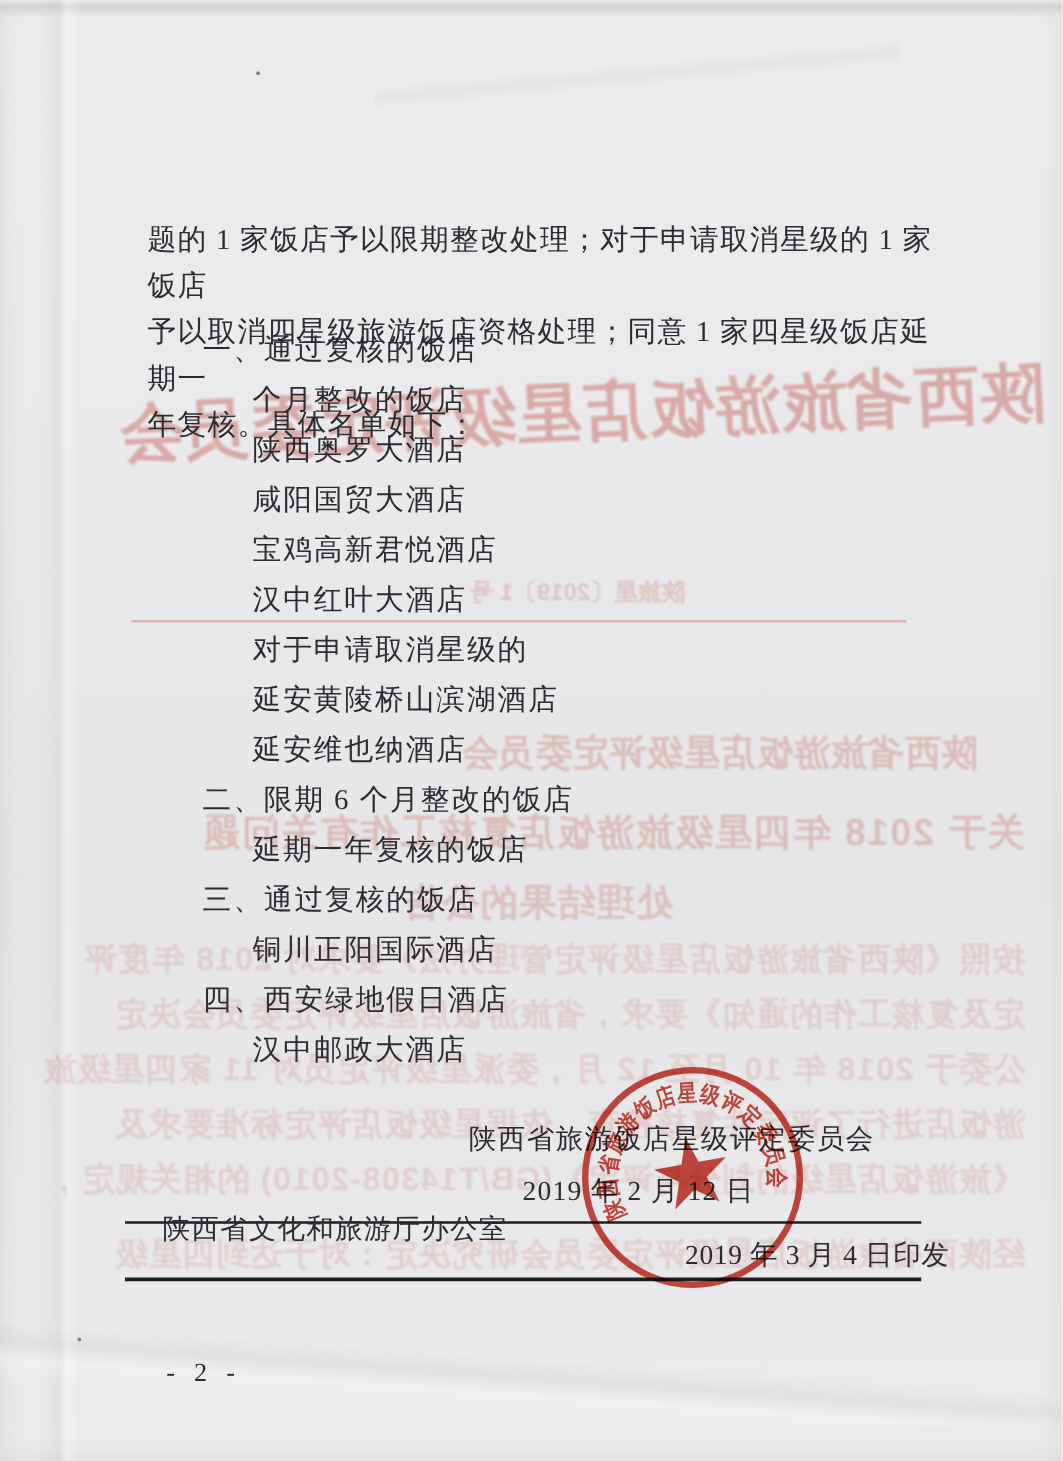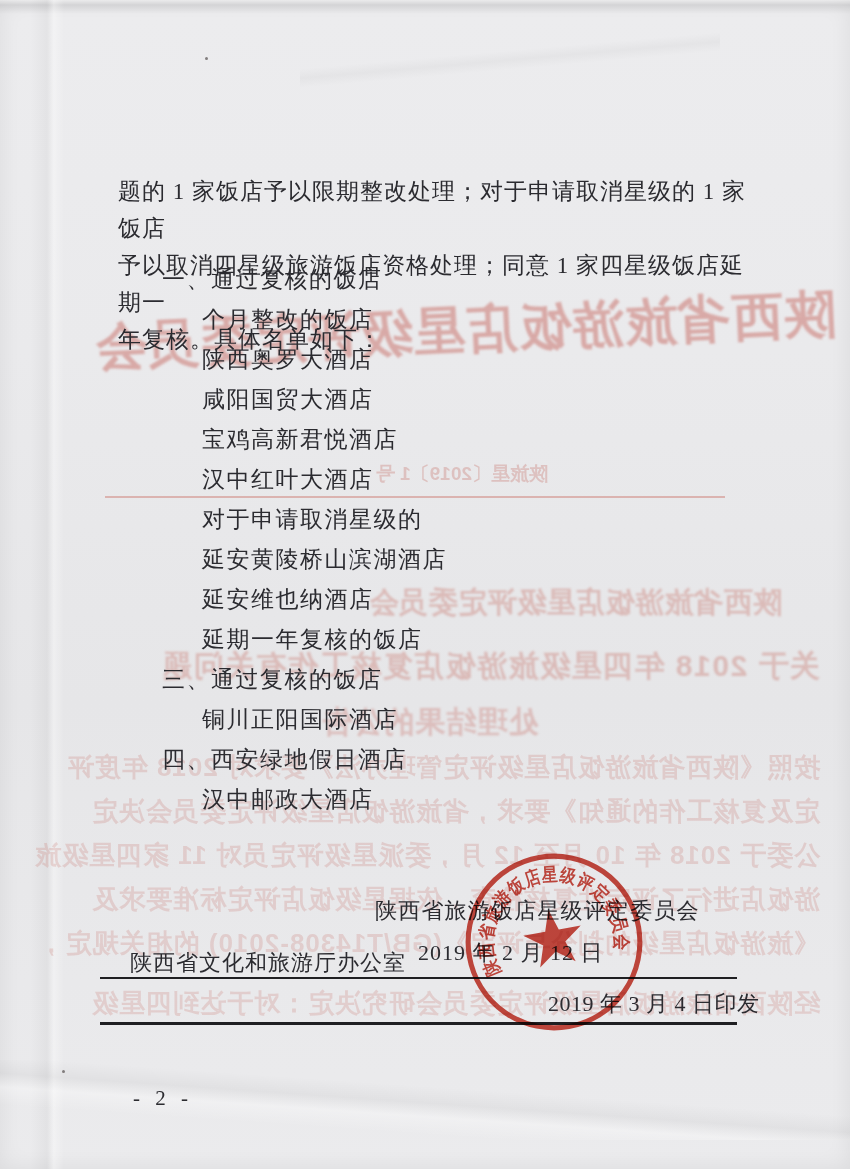--- a/index.html
+++ b/index.html
@@ -33,21 +33,21 @@
   .content{position:absolute;z-index:2;}
   .paragraph{left:118px;top:153px;width:648px;font-size:23px;line-height:37px;letter-spacing:1px;white-space:pre-line;margin-top:20px;}
   .hotel-list{left:162px;top:260px;width:620px;display:flex;flex-direction:column;}
   .row{height:40px;line-height:40px;font-size:23px;letter-spacing:1.5px;white-space:nowrap;}
   .row.lv1{padding-left:40px;}
   .sig-committee{left:375px;top:896px;font-size:22px;letter-spacing:1.2px;white-space:nowrap;}
   .sig-date{left:418px;top:938px;font-size:22px;letter-spacing:1px;white-space:nowrap;}
   .rule{position:absolute;z-index:2;background:#1f1f22;}
   .rule-top{left:100px;top:977px;width:637px;height:2px;}
   .rule-bottom{left:100px;top:1022px;width:637px;height:3px;}
-  .footer-left{left:130px;top:948px;font-size:22px;letter-spacing:1px;white-space:nowrap;}
+  .footer-left{left:130px;top:968px;font-size:22px;letter-spacing:1px;white-space:nowrap;}
   .footer-right{left:548px;top:989px;font-size:22px;letter-spacing:0.5px;white-space:nowrap;}
   .page-number{left:133px;top:1086px;font-size:21px;letter-spacing:5px;white-space:nowrap;}
 
   
   .seal{position:absolute;z-index:4;left:462px;top:850px;width:184px;height:184px;
         mix-blend-mode:multiply;opacity:0.9;transform:rotate(-10deg);}
   .seal text{font-family:"Liberation Sans","DejaVu Sans",sans-serif;font-weight:700;}
 </style>
 </head>
 <body>
@@ -80,20 +80,21 @@
   <div class="content hotel-list">
     <div class="row lv0">一、通过复核的饭店</div>
     <div class="row lv1">个月整改的饭店</div>
     <div class="row lv1">陕西奥罗大酒店</div>
     <div class="row lv1">咸阳国贸大酒店</div>
     <div class="row lv1">宝鸡高新君悦酒店</div>
     <div class="row lv1">汉中红叶大酒店</div>
     <div class="row lv1">对于申请取消星级的</div>
     <div class="row lv1">延安黄陵桥山滨湖酒店</div>
     <div class="row lv1">延安维也纳酒店</div>
+    <div class="row lv0">二、限期 6 个月整改的饭店</div>
     <div class="row lv1">延期一年复核的饭店</div>
     <div class="row lv0">三、通过复核的饭店</div>
     <div class="row lv1">铜川正阳国际酒店</div>
     <div class="row lv0">四、西安绿地假日酒店</div>
     <div class="row lv1">汉中邮政大酒店</div>
   </div>
 
   <div class="content sig-committee">陕西省旅游饭店星级评定委员会</div>
   <div class="content sig-date">2019 年 2 月 12 日</div>
 

